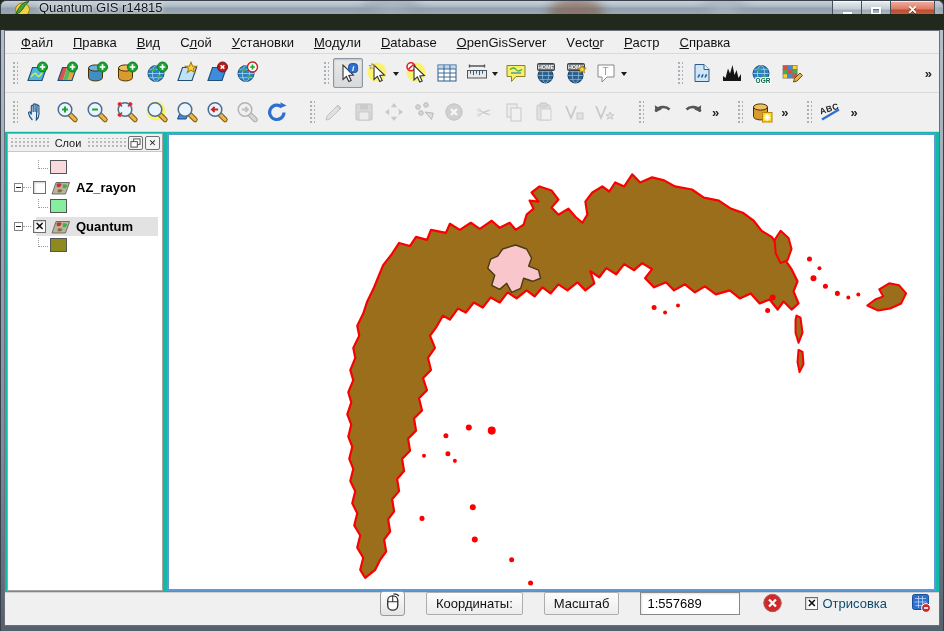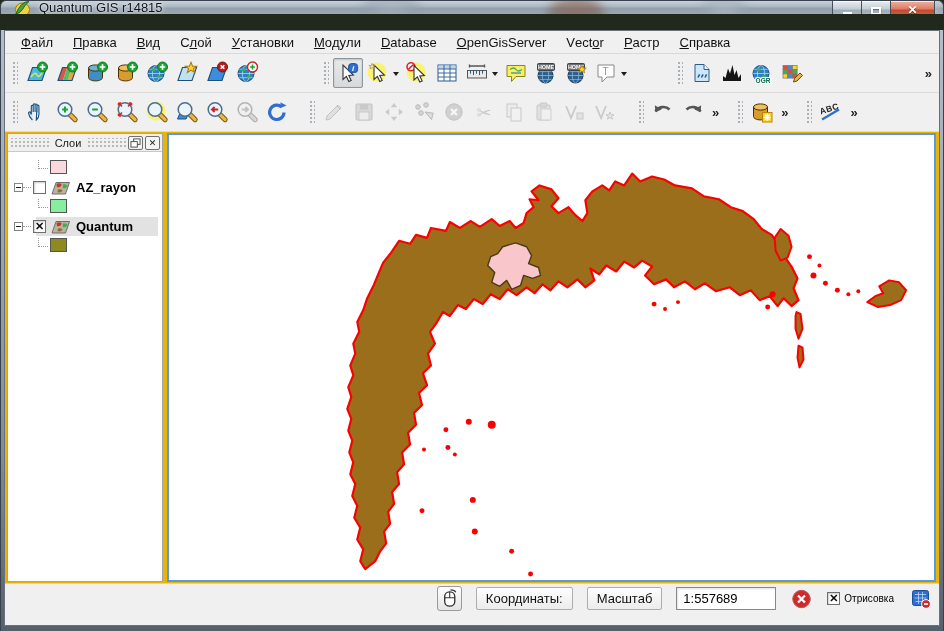--- a/index.html
+++ b/index.html
@@ -50,21 +50,21 @@
   .tbtn.pressed { border:1px solid #8a97a3; background:linear-gradient(#e9e9e9,#d7d9db); box-shadow:inset 0 1px 2px rgba(0,0,0,.18); }
   .tbtn.disabled { opacity:.45; filter:grayscale(1); }
   .tbtn svg { display:block; }
   .caret { width:0; height:0; border:3.5px solid transparent; border-top:4.5px solid #1c1c1c; margin:4px 3px 0 0; }
   .chev { font-size:13px; font-weight:bold; color:#222; padding:0 4px; letter-spacing:-1px; }
   .sp-a { margin-left:58px; } .sp-b { margin-left:44px; }
   .sp-c { margin-left:14px; } .sp-d { margin-left:16px; } .sp-e { margin-left:12px; }
   .push-right { margin-left:auto; }
 
   
-  .content { flex:1; display:flex; overflow:hidden; background:#eab308; }
+  .content { flex:1; display:flex; overflow:hidden; background:#14b8a6; }
 
   
   .layers-panel { width:156px; margin:1px 0 1px 2px; display:flex; flex-direction:column; border:1px solid #a3a3a3; background:#fff; }
   .panel-header { height:18px; background:#f0f0f0; border-bottom:1px solid #c8c8c8; display:flex; align-items:center; padding:0 2px; }
   .panel-grip { flex:1; height:10px; background-image:radial-gradient(circle,#b9b9b9 1px,transparent 1.2px); background-size:4px 4px; background-position:0 2px; }
   .panel-title { font-size:11px; color:#222; padding:0 6px; }
   .panel-btn { width:15px; height:14px; border:1px solid #707070; background:#f4f4f4; border-radius:2px; margin-left:2px;
     display:flex; align-items:center; justify-content:center; font-size:9px; color:#222; }
   .layers-tree { flex:1; padding:6px 2px 2px 4px; position:relative; overflow:hidden; }
   .tree-row { display:flex; align-items:center; height:19px; position:relative; }
@@ -80,34 +80,34 @@
   .swatch-row { display:flex; align-items:center; height:18px; margin-bottom:2px; }
   .swatch-indent { width:36px; display:flex; justify-content:flex-end; }
   .swatch-elbow { width:10px; height:9px; border-left:1px dotted #9a9a9a; border-bottom:1px dotted #9a9a9a; margin-bottom:5px; }
   .swatch { width:17px; height:14px; border:1px solid #555; margin-left:2px; }
 
   
   .map-wrap { flex:1; margin:1px 3px 1px 4px; border:2px solid #5b9bd5; background:#fff; position:relative; }
   .map-wrap svg { position:absolute; inset:0; width:100%; height:100%; }
 
   
-  .statusbar { height:42px; display:flex; align-items:center; gap:14px; padding:0 6px 12px 8px; background:#f0f0f0; border-top:1px solid #d0d0d0; }
+  .statusbar { height:33px; display:flex; align-items:center; gap:21px; padding:0 6px 12px 8px; background:#f0f0f0; border-top:1px solid #d0d0d0; }
   .sb-spacer { flex:1; }
   .sb-iconbtn { width:25px; height:25px; border:1px solid #9a9a9a; border-radius:3px; background:linear-gradient(#fefefe,#e4e4e4);
     display:flex; align-items:center; justify-content:center; }
   .sb-label { height:23px; display:flex; align-items:center; padding:0 9px; font-size:13px; color:#111;
     border:1px solid #adadad; border-radius:2px; background:linear-gradient(#fdfdfd,#ececec); }
   .sb-input { height:23px; border:1px solid #898989; box-shadow:inset 1px 1px 2px rgba(0,0,0,.12); background:#fff; font-size:13px;
     font-family:"Liberation Sans",sans-serif; color:#000; }
   .sb-coords { width:200px; text-align:center; }
   .sb-scale { width:100px; padding-left:6px; text-align:left; }
   .sb-stop { width:23px; height:23px; border:none; background:transparent; display:flex; align-items:center; justify-content:center; }
   .sb-check { display:flex; align-items:center; gap:4px; }
   .sb-check .cbx { margin:0; }
-  .sb-check-label { font-size:10px; color:#000000; }
+  .sb-check-label { font-size:13px; color:#0c4a6e; }
 
   svg text { font-family:"Liberation Sans", sans-serif; }
 </style>
 </head>
 <body>
 
 <div class="screen">
   <div class="window">
 
     <div class="titlebar">

